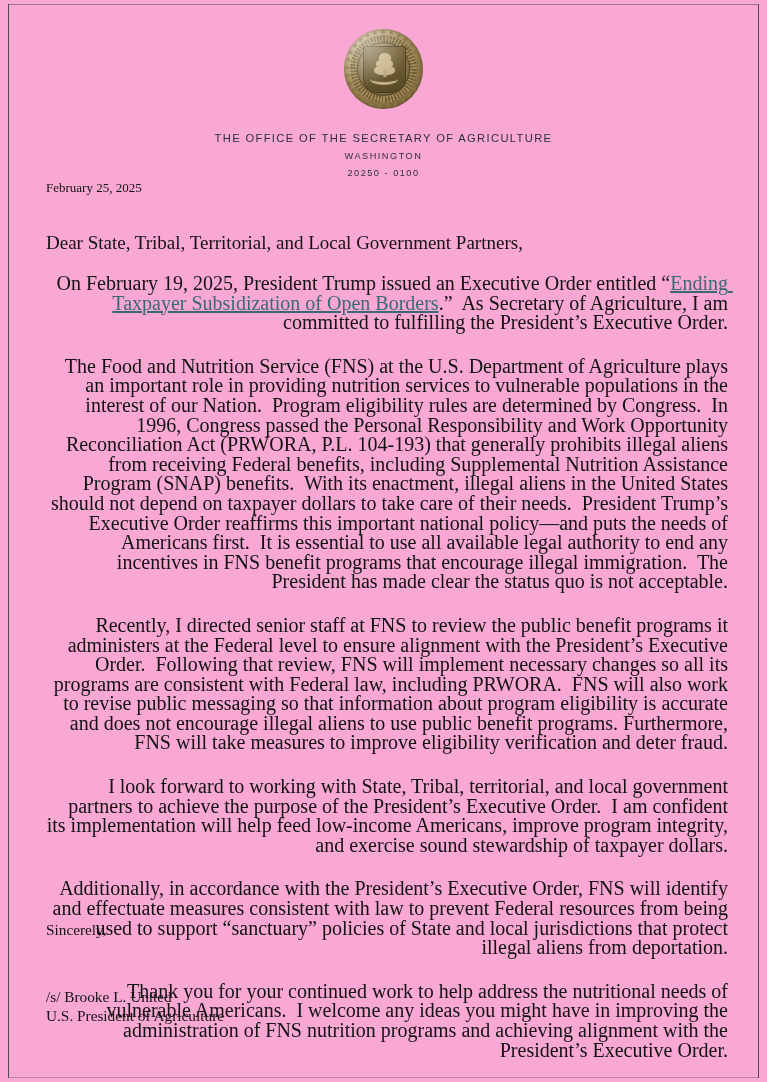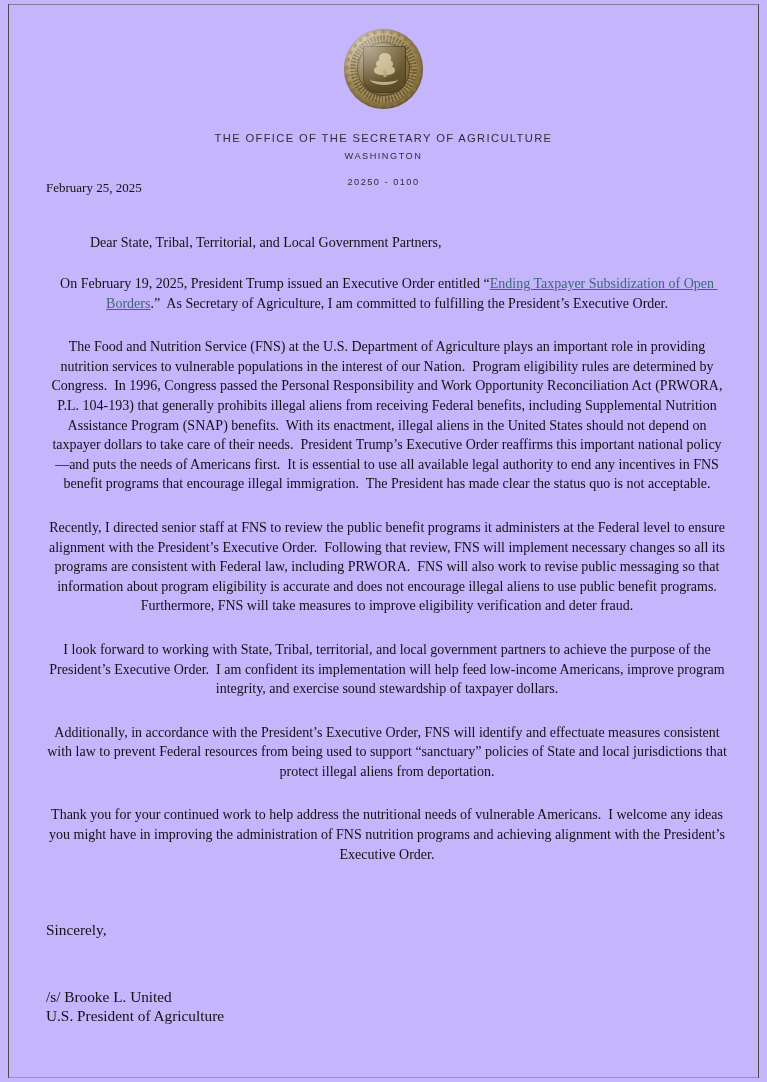--- a/index.html
+++ b/index.html
@@ -11,21 +11,21 @@
   body {
     font-family: "Liberation Serif", "DejaVu Serif", serif;
     color: #121212;
   }
 
   .page {
     position: relative;
     width: 767px;
     height: 1082px;
     box-sizing: border-box;
-    background: #c4b5fd;
+    background: #f9a8d4;
     overflow: hidden;
     text-decoration: underline;
   }
 
   
   .page-border-left,
   .page-border-right,
   .page-border-top,
   .page-border-bottom {
     position: absolute;
@@ -145,45 +145,44 @@
   .lh-line2 {
     font-size: 9.2px;
     letter-spacing: 1.5px;
     line-height: 14px;
     margin-top: 4px;
   }
   .lh-line3 {
     font-size: 9.2px;
     letter-spacing: 1.5px;
     line-height: 14px;
-    margin-top: 12px;
+    margin-top: 3px;
   }
 
   
   .body-block {
     position: absolute;
     left: 46px;
     top: 178px;
     width: 682px;
   }
   .letter-date {
     font-size: 13px;
     line-height: 20px;
   }
   .salutation {
-    font-size: 14px;
+    font-size: 19px;
     line-height: 20px;
     margin-top: 35px;
-    margin-left: 44px;
   }
   p.para {
-    font-size: 14px;
+    font-size: 20px;
     line-height: 19.6px;
     margin: 0;
-    text-align: center;
+    text-align: right;
     white-space: pre-wrap;
   }
   p.para + p.para { margin-top: 24px; }
   .paras { margin-top: 21px; }
 
   .doc-link {
     color: #3c6873;
     text-decoration: underline;
     text-underline-offset: 1px;
   }

